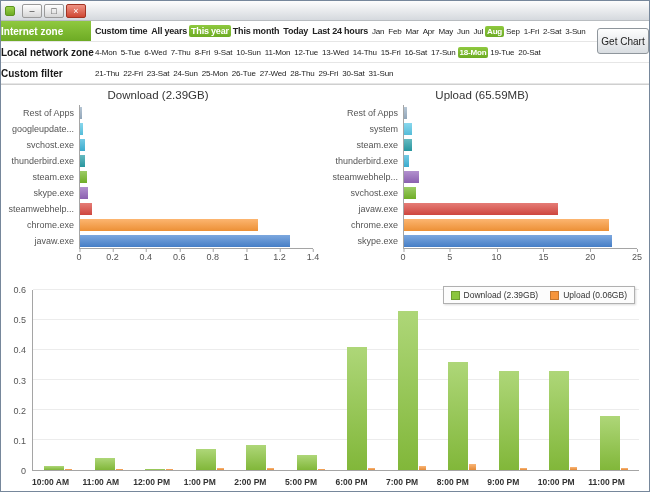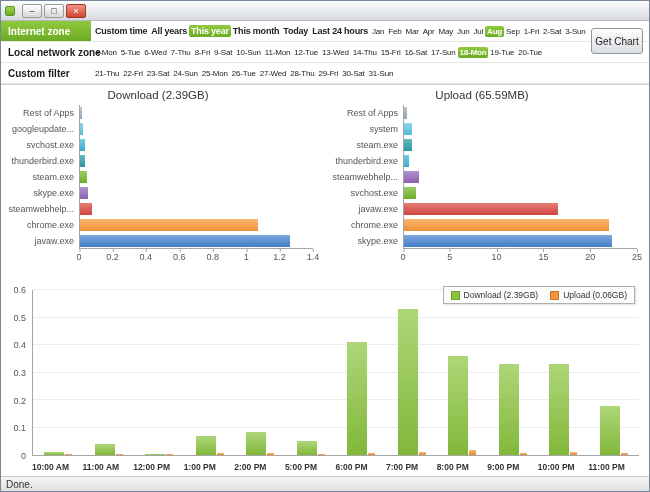--- a/index.html
+++ b/index.html
@@ -17,29 +17,29 @@
   .title-text { font-size:11px; color:#222; flex:1; }
   .winbtns { display:flex; }
   .winbtn { width:20px; height:14px; margin-left:2px; border:1px solid #9a9a9a; border-radius:2px;
             background:linear-gradient(#ffffff,#d6d6d6); font-size:9px; line-height:12px; text-align:center; color:#333; }
   .winbtn.close { background:linear-gradient(#ef9384,#cf4733); border-color:#a23423; color:#fff; }
 
   
   .filters { flex:none; height:64px; position:relative; border-bottom:1px solid #cfcfcf; background:#fff; }
   .frow { display:flex; align-items:stretch; height:21px; border-bottom:1px solid #e6e6e6; }
   .frow:last-child { border-bottom:none; }
-  .sidecell { width:90px; flex:none; display:flex; align-items:center; padding-left:7px;
+  .sidecell { width:90px; flex:none; display:flex; align-items:center; 
               font-size:10px; font-weight:bold; color:#1a1a1a; white-space:nowrap; }
   .sidecell.sel { background:linear-gradient(#8fc93f,#6dab24); color:#fff; }
   .fitems { display:flex; align-items:center; flex:1; overflow:hidden; padding-left:2px; }
   .fbtn { font-size:8px; letter-spacing:-0.2px; padding:1px 2px; border-radius:2px;
           color:#222; white-space:nowrap; flex:none; }
   .fbtn.strong { font-weight:bold; font-size:9px; }
   .fbtn.sel { background:linear-gradient(#8fc93f,#6dab24); color:#fff; font-weight:bold; }
-  .getchart { position:absolute; top:7px; right:6px; width:52px; height:26px; font-size:10px;
+  .getchart { position:absolute; top:7px; right:0; width:52px; height:26px; font-size:10px;
               font-family:inherit; color:#222; background:linear-gradient(#fefefe,#d9dde1);
               border:1px solid #8f969c; border-radius:3px; }
 
   
   .top-charts { flex:none; height:183px; display:flex; background:#fff; }
   .hchart { flex:1; padding:2px 12px 0 2px; }
   .hc-title { text-align:center; font-size:11.5px; color:#333; margin:2px 0 4px; }
   .hc-plot { display:flex; height:144px; }
   .hc-labels { width:76px; flex:none; }
   .hc-label { height:16px; line-height:16px; text-align:right; padding-right:5px; font-size:9px;
@@ -129,21 +129,21 @@
           <span class="fbtn">10-Sun</span>
           <span class="fbtn">11-Mon</span>
           <span class="fbtn">12-Tue</span>
           <span class="fbtn">13-Wed</span>
           <span class="fbtn">14-Thu</span>
           <span class="fbtn">15-Fri</span>
           <span class="fbtn">16-Sat</span>
           <span class="fbtn">17-Sun</span>
           <span class="fbtn sel">18-Mon</span>
           <span class="fbtn">19-Tue</span>
-          <span class="fbtn">20-Tue</span>
+          <span class="fbtn">20-Sat</span>
         </div>
     </div>
     <div class="frow">
       <div class="sidecell">Custom filter</div>
       <div class="fitems" id="fitems3">
           <span class="fbtn">21-Thu</span>
           <span class="fbtn">22-Fri</span>
           <span class="fbtn">23-Sat</span>
           <span class="fbtn">24-Sun</span>
           <span class="fbtn">25-Mon</span>
@@ -358,17 +358,14 @@
             <span class="vc-lg-label">Download (2.39GB)</span>
           </span>
           <span class="vc-lg-item">
             <span class="vc-lg-sq" style="background-color: rgb(246, 149, 60);"></span>
             <span class="vc-lg-label">Upload (0.06GB)</span>
           </span>
         </div>
       </div>
     </div>
 
-  <div class="statusbar">
-    <span>Done.</span>
-  </div>
 
 </div>
 
 </body></html>

